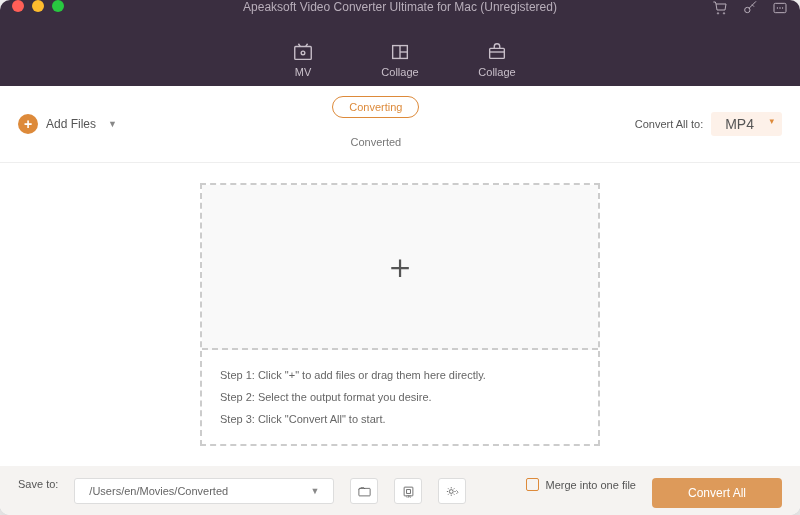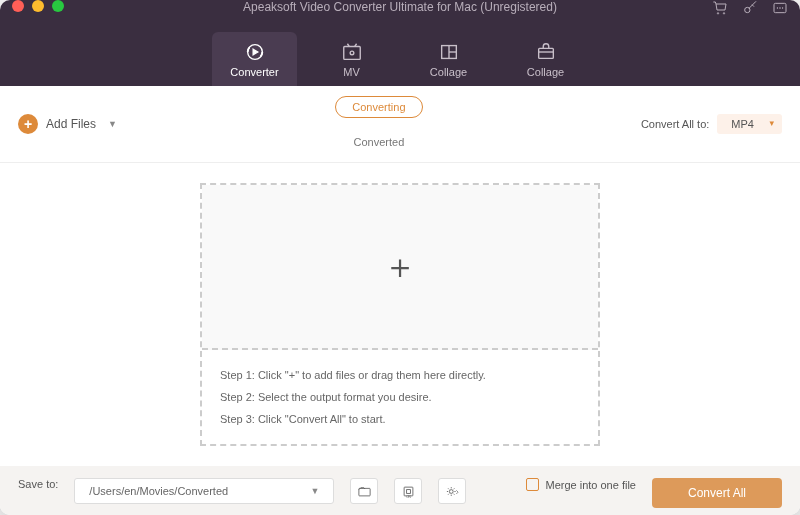--- a/index.html
+++ b/index.html
@@ -22,21 +22,21 @@
 .tab .ticon { width: 22px; height: 22px; display: flex; align-items: center; justify-content: center; }
 .tab svg { stroke: currentColor; fill: none; stroke-width: 1.5; }
 .toolbar { display: flex; align-items: center; padding: 10px 18px; border-bottom: 1px solid #eee; font-size: 12px; color: #555; }
 .addfiles { display: flex; align-items: center; gap: 8px; cursor: pointer; }
 .plus-circle { width: 20px; height: 20px; border-radius: 50%; background: #dd8a3a; color: #fff; display: flex; align-items: center; justify-content: center; font-size: 14px; font-weight: bold; }
 .chev { font-size: 9px; color: #888; margin-left: 4px; }
 .seg { margin: 0 auto; display: flex; gap: 14px; align-items: center; flex-direction: column; }
 .segbtn { padding: 4px 16px; border-radius: 12px; font-size: 11px; cursor: pointer; color: #777; }
 .segbtn.active { border: 1px solid #dd8a3a; color: #dd8a3a; }
 .convertto { display: flex; align-items: center; gap: 8px; font-size: 11px; color: #555; }
-.fmt { background: #fdf1e9; padding: 4px 28px 4px 14px; border-radius: 3px; position: relative; cursor: pointer; font-size: 11px; }
+.fmt { background: #fdf1e9; padding: 4px 28px 4px 14px; border-radius: 3px; position: relative; cursor: pointer; font-size: 14px; }
 .fmt::after { content: "▾"; position: absolute; right: 8px; color: #dd8a3a; font-size: 9px; }
 .main { flex: 1; display: flex; align-items: center; justify-content: center; padding: 20px; background: #fff; }
 .dropzone { width: 400px; border: 2px dashed #ccc; }
 .drop-top { height: 165px; display: flex; align-items: center; justify-content: center; background: #f9f9f9; cursor: pointer; border-bottom: 2px dashed #ccc; }
 .bigplus { font-size: 34px; color: #555; font-weight: 200; }
 .steps { padding: 14px 18px; font-size: 11px; color: #666; line-height: 2; }
 .footer { background: #f5f3f1; padding: 12px 18px; display: flex; align-items: flex-start; gap: 16px; font-size: 11px; color: #555; }
 .saveto-input { flex: 0 0 260px; display: flex; align-items: center; background: #fff; border: 1px solid #ddd; border-radius: 3px; height: 26px; padding: 0 14px; cursor: pointer; }
 .saveto-input span:first-child { flex: 1; color: #666; }
 .fbtn { width: 28px; height: 26px; border: 1px solid #ddd; border-radius: 3px; background: #fff; display: flex; align-items: center; justify-content: center; cursor: pointer; }
@@ -77,30 +77,20 @@
           <svg viewBox="0 0 24 24" width="16" height="16">
               <rect x="3" y="5" width="18" height="14" rx="2"></rect>
               <circle cx="8" cy="12" r="0.5" fill="#b8aeba"></circle>
               <circle cx="12" cy="12" r="0.5" fill="#b8aeba"></circle>
               <circle cx="16" cy="12" r="0.5" fill="#b8aeba"></circle>
             </svg>
         </div>
       </div>
     </div>
     <div class="tabs">
-      <div class="tab active">
-        <div class="ticon">
-          <svg viewBox="0 0 24 24" width="22" height="22">
-              <circle cx="12" cy="12" r="8"></circle>
-              <path d="M10 9v6l5-3z" fill="currentColor"></path>
-              <path d="M4 12a8 8 0 0 1 2-5M20 12a8 8 0 0 1-2 5" stroke-width="2"></path>
-            </svg>
-        </div>
-        <span>Converter</span>
-      </div>
       <div class="tab">
         <div class="ticon">
           <svg viewBox="0 0 24 24" width="22" height="22">
               <rect x="3" y="6" width="18" height="14" rx="1"></rect>
               <path d="M7 3l2 3M17 3l-2 3"></path>
               <circle cx="12" cy="13" r="2"></circle>
             </svg>
         </div>
         <span>MV</span>
       </div>

